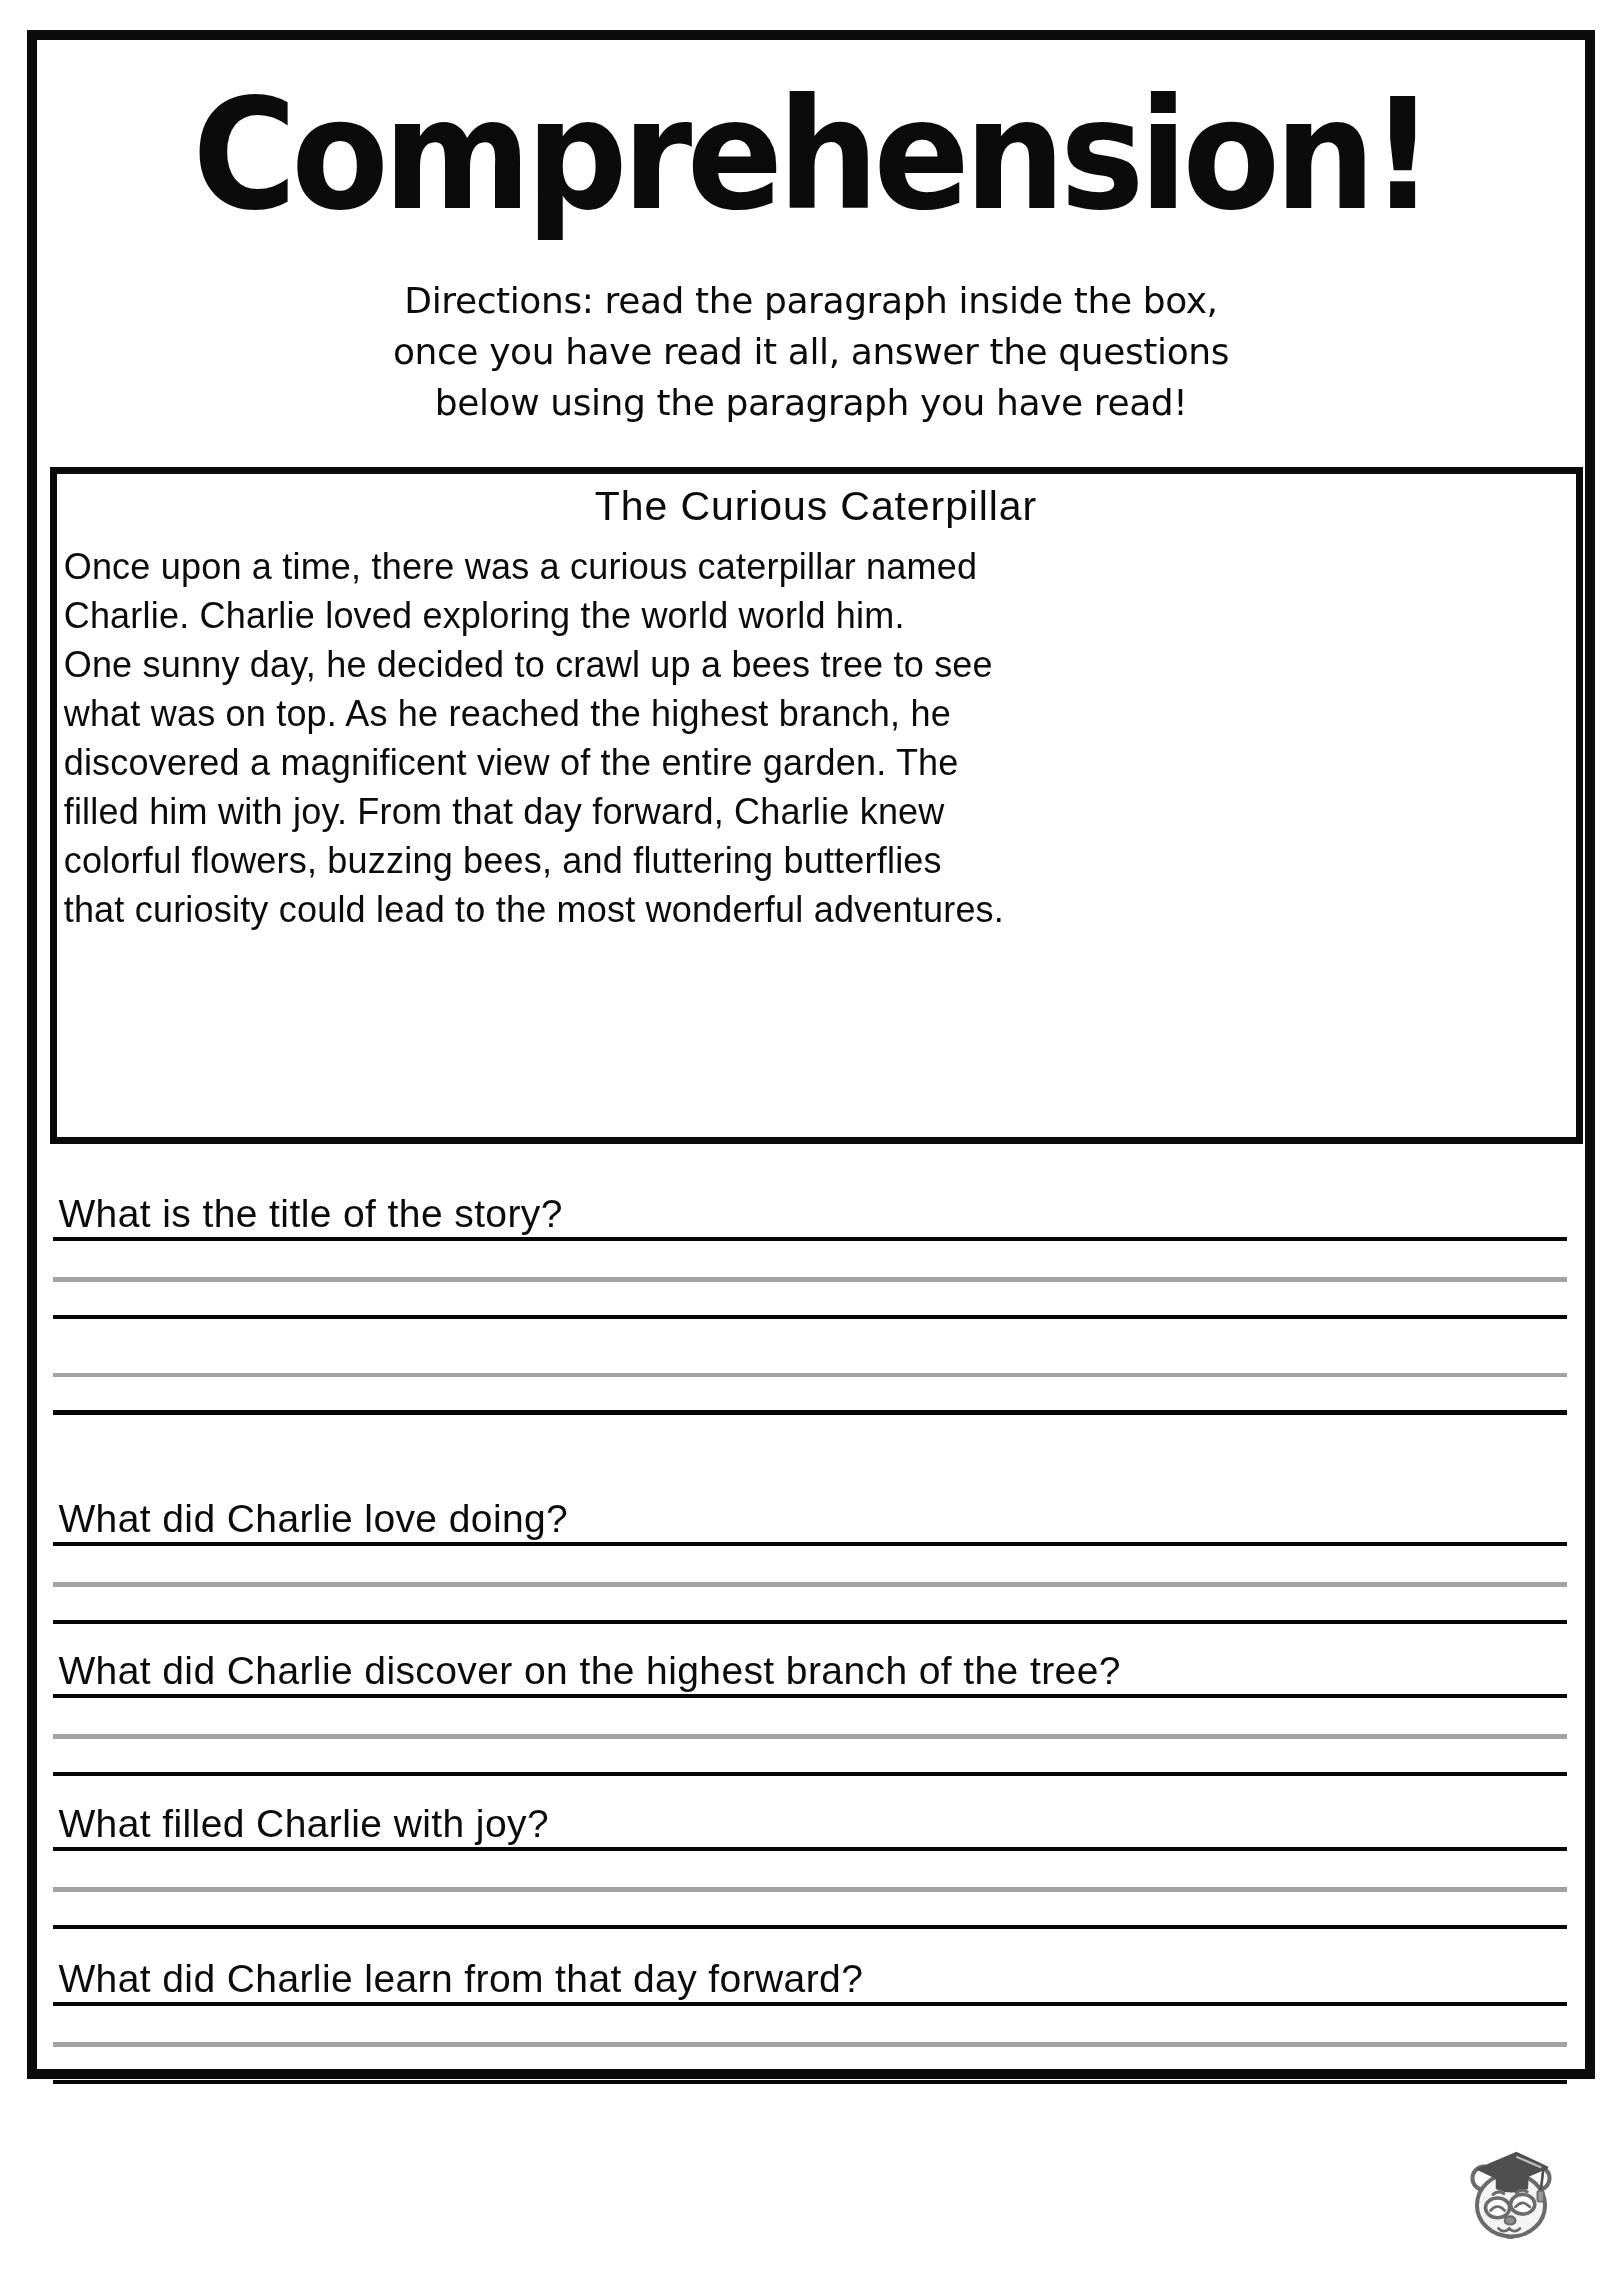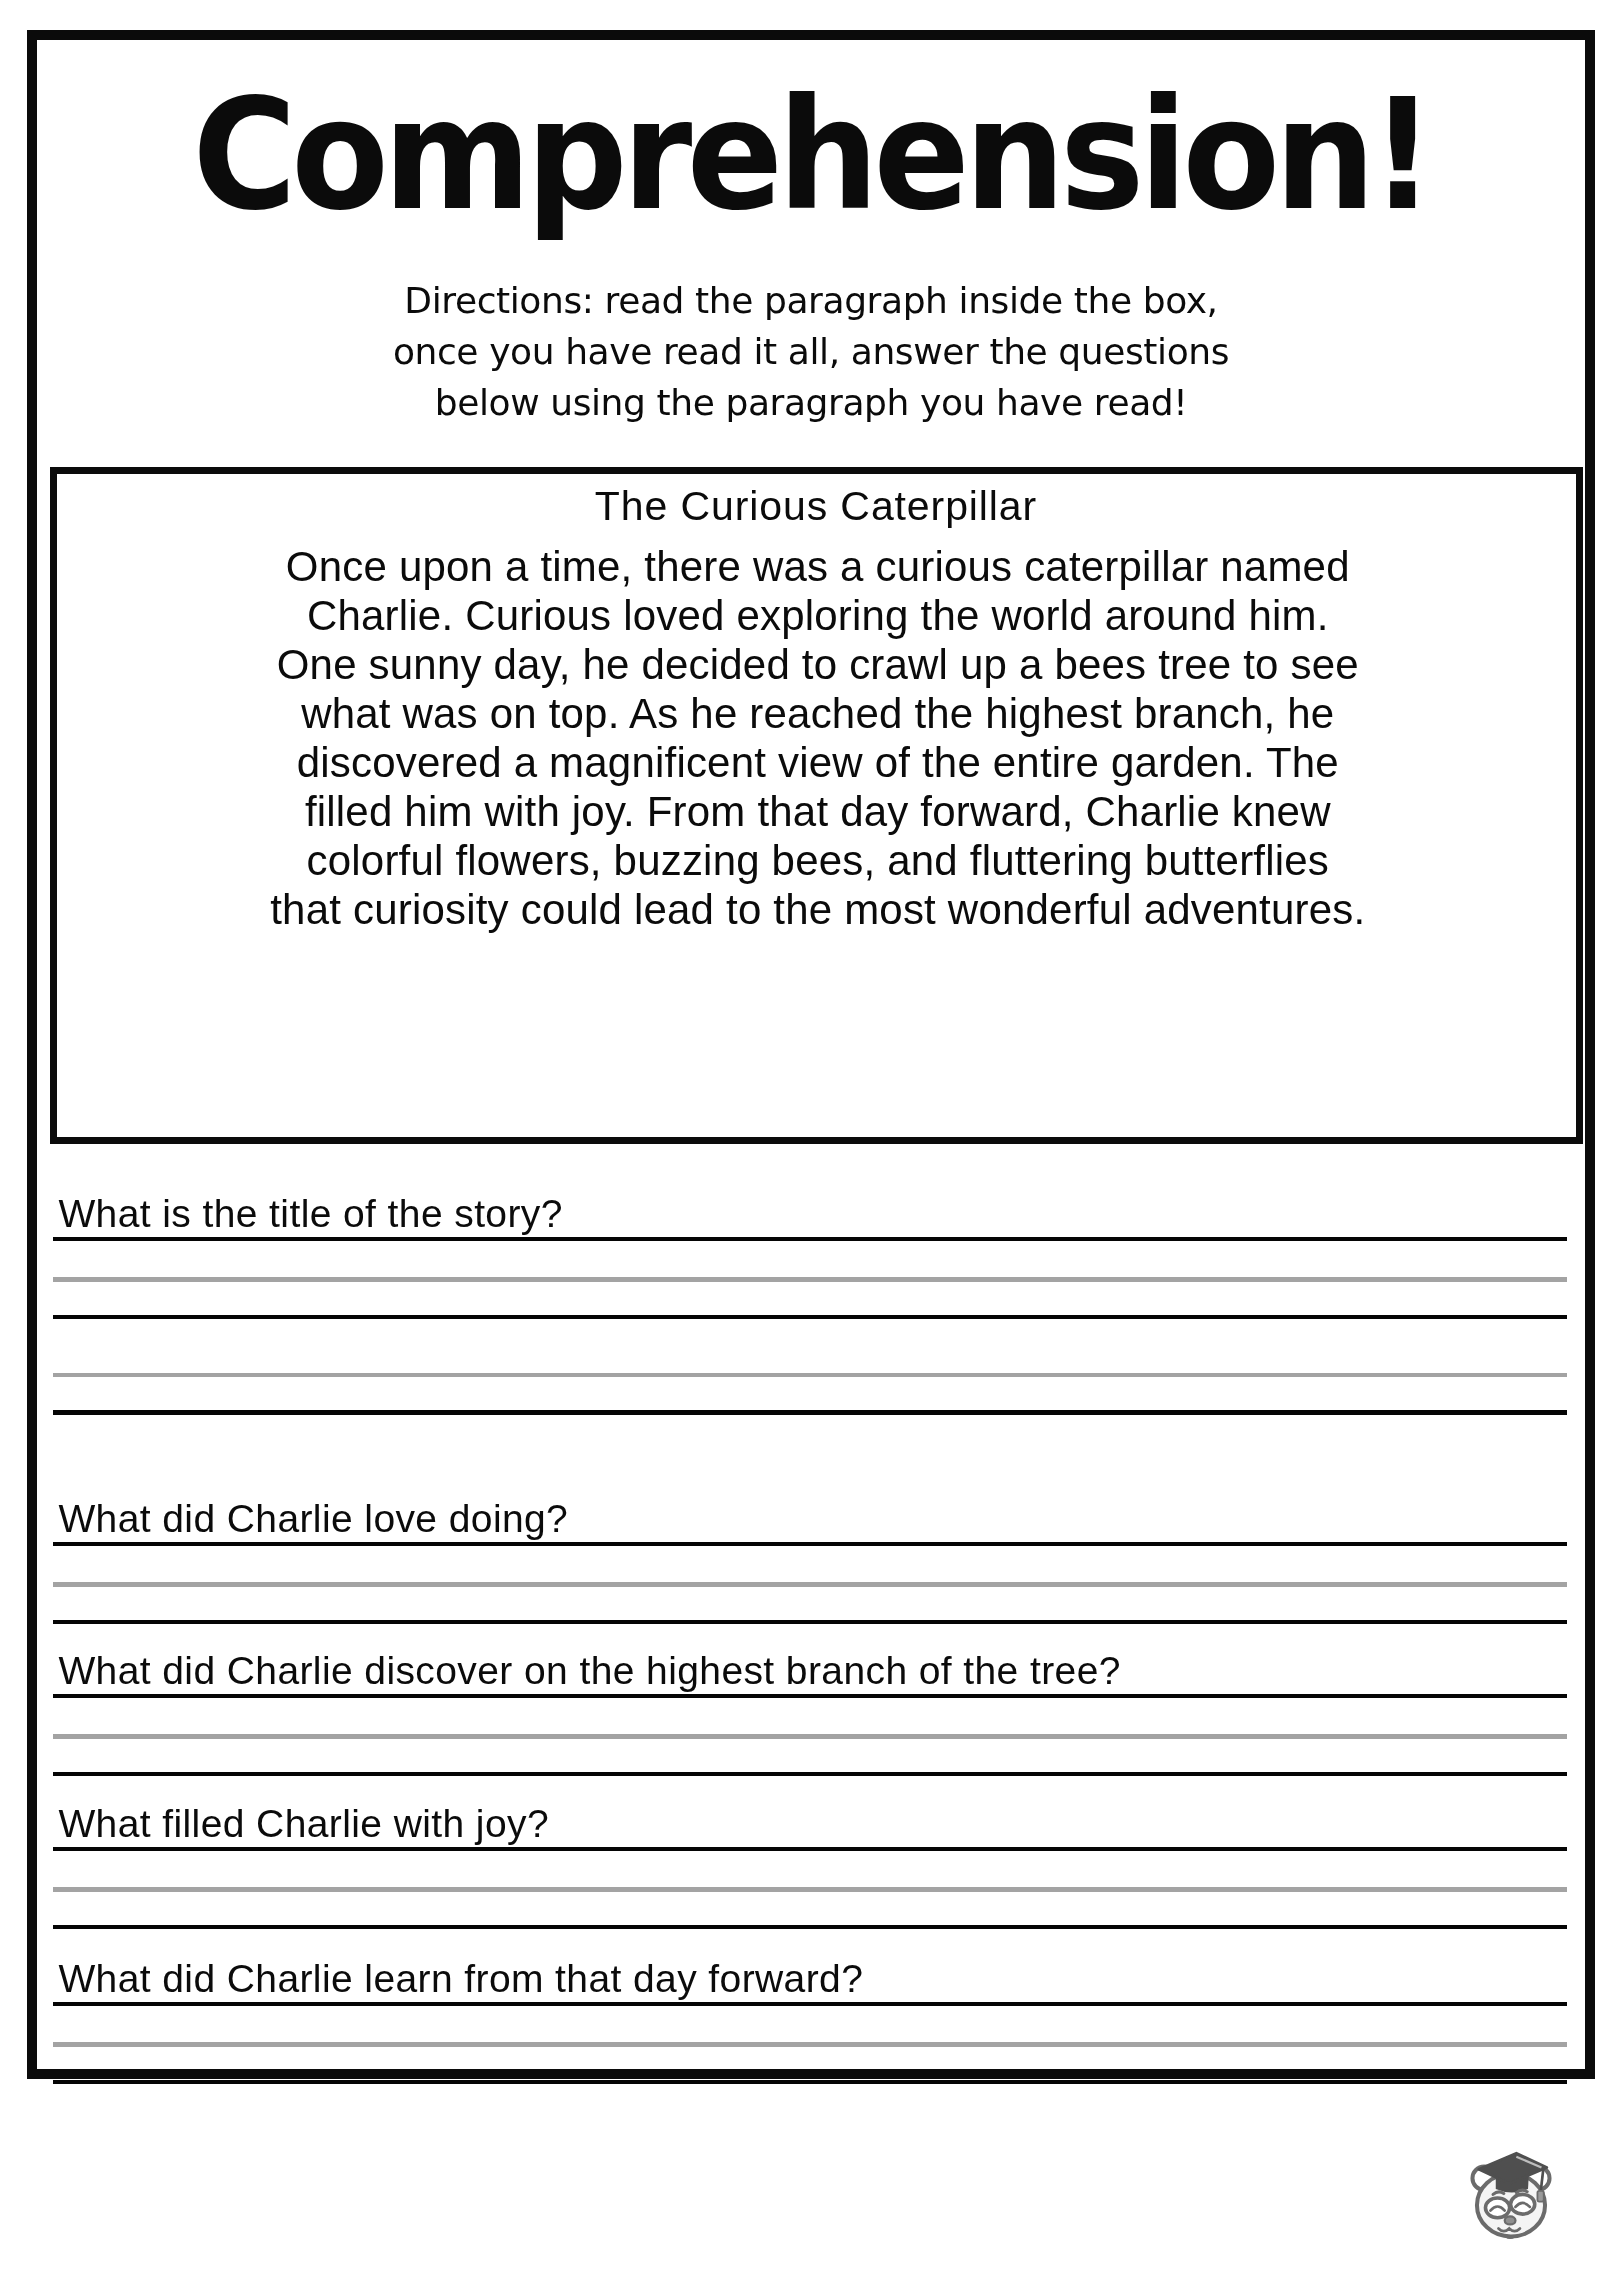--- a/index.html
+++ b/index.html
@@ -62,24 +62,23 @@
   }
   .story-title {
     margin-top: 9px;
     text-align: center;
     font-size: 41px;
     letter-spacing: 0.9px;
     white-space: nowrap;
   }
   .story-text {
     margin: 12.5px 3.6px 0 7.2px;
-    font-size: 42px;
+    font-size: 36px;
     line-height: 49px;
     letter-spacing: 0.2px;
-    text-align: center;
   }
   .story-text div { white-space: nowrap; }
   .qblock {
     position: absolute;
     left: 16px;
     width: 1514px;
   }
   .q1 { top: 1144px; }
   .q2 { top: 1297px; }
   .q3 { top: 1449px; }
@@ -120,21 +119,21 @@
   <div class="directions">
     <div>Directions: read the paragraph inside the box,</div>
     <div>once you have read it all, answer the questions</div>
     <div>below using the paragraph you have read!</div>
   </div>
 
   <div class="story-box">
     <div class="story-title">The Curious Caterpillar</div>
     <div class="story-text">
       <div>Once upon a time, there was a curious caterpillar named</div>
-      <div>Charlie. Curious loved exploring the world around him.</div>
+      <div>Charlie. Charlie loved exploring the world world him.</div>
       <div>One sunny day, he decided to crawl up a bees tree to see</div>
       <div>what was on top. As he reached the highest branch, he</div>
       <div>discovered a magnificent view of the entire garden. The</div>
       <div>filled him with joy. From that day forward, Charlie knew</div>
       <div>colorful flowers, buzzing bees, and fluttering butterflies</div>
       <div>that curiosity could lead to the most wonderful adventures.</div>
     </div>
   </div>
 
   <div class="qblock q1">

